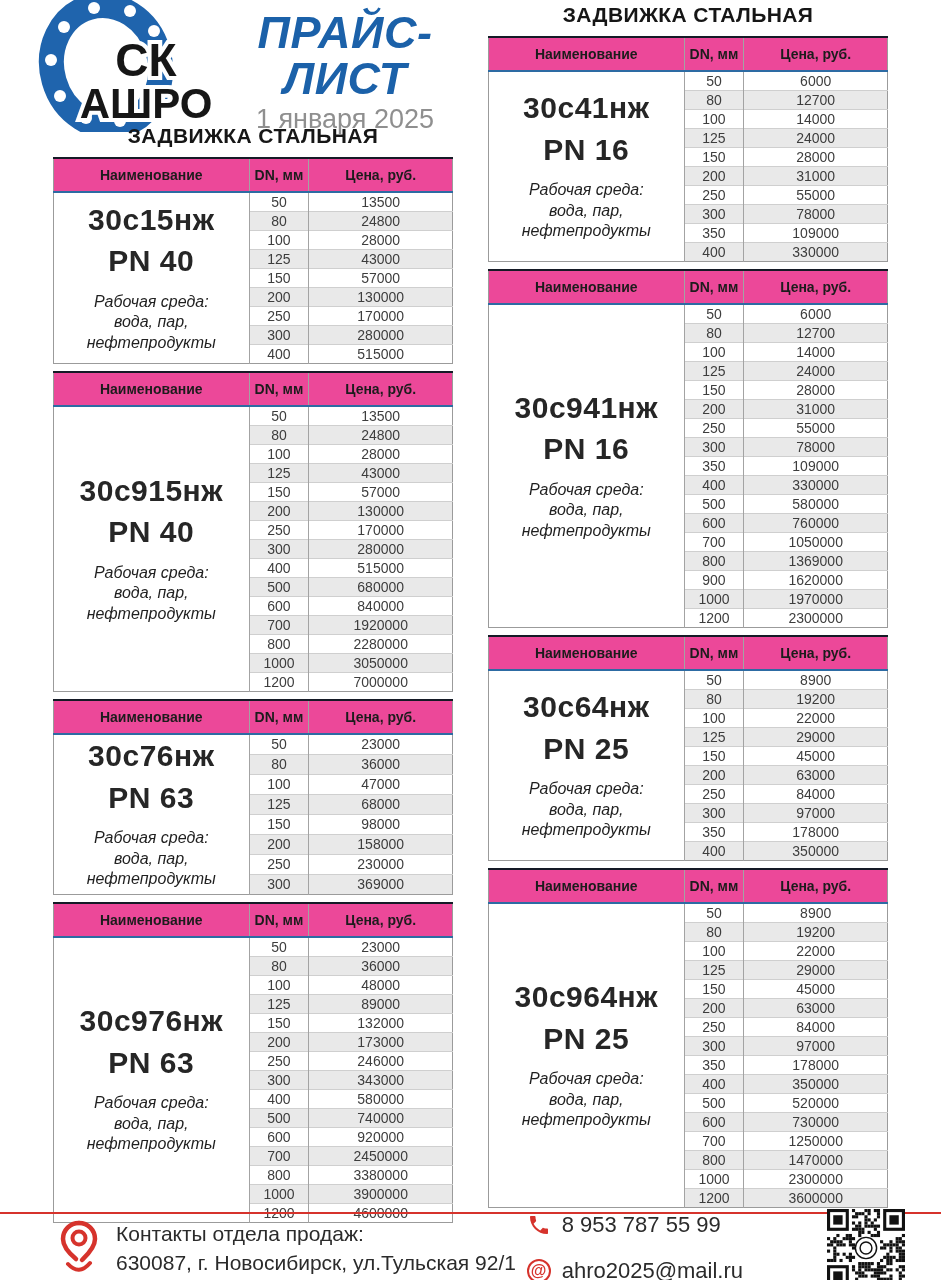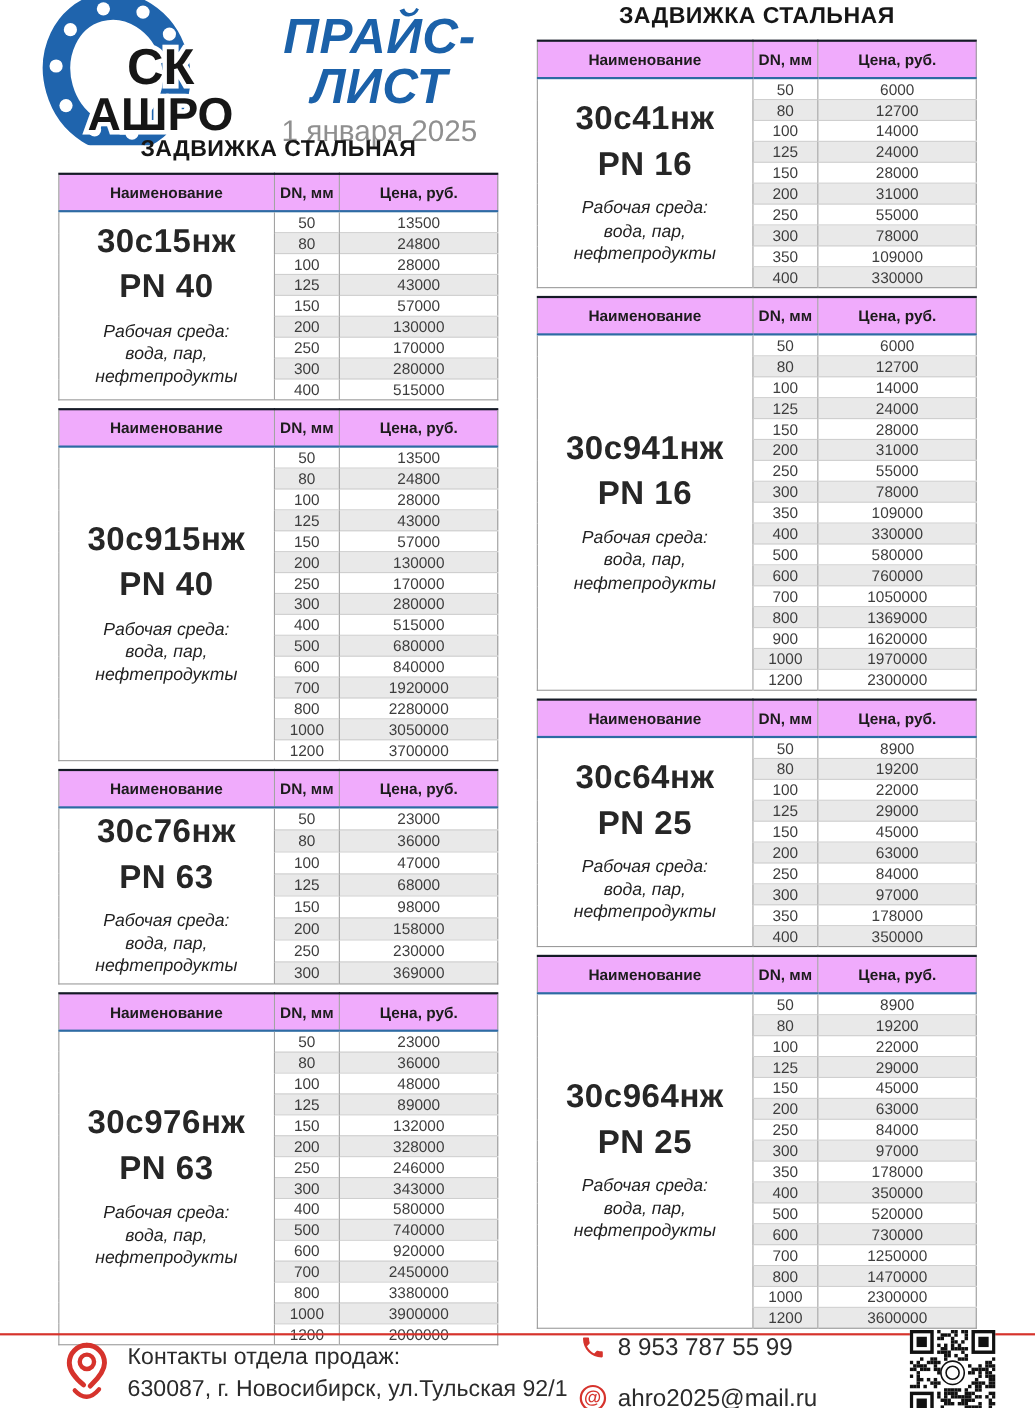--- a/index.html
+++ b/index.html
@@ -17,21 +17,21 @@
   .columns{position:absolute;top:0;left:0;width:100%;display:flex;justify-content:center;gap:35px;}
   .col{width:400px;}
   .section-title{text-align:center;font-size:21px;font-weight:700;color:#161616;
                  letter-spacing:.4px;margin:0 0 9px 0;}
   .col-left .section-title{margin-top:124px;}
   .col-right .section-title{margin-top:3px;}
 
   
   table.ptable{width:400px;border-collapse:collapse;margin-bottom:7px;
                border:1px solid #9b9b9b;border-top:2px solid #151a26;}
-  .ptable th{background:#f0abfc;border-bottom:2px solid #2d6ba3;font-size:14px;font-weight:700;
+  .ptable th{background:#ec4899;border-bottom:2px solid #2d6ba3;font-size:14px;font-weight:700;
              color:#1c1c1c;padding:8px 4px;text-align:center;}
   .ptable td{font-size:14px;color:#3d3d3d;text-align:center;height:18px;padding:0 8px;
              border-top:1px solid #cfcfcf;}
   .ptable tbody tr:first-child td{border-top:none;}
   .ptable .c-dn{width:15%;border-left:1px solid #a3a3a3;}
   .ptable .c-price{width:36%;border-left:1px solid #a3a3a3;}
   .ptable tbody tr:nth-child(even) td{background:#e9e9e9;}
   .ptable td.name-cell{background:#fff !important;vertical-align:middle;padding:4px 8px;}
   .pname,.ppn{font-size:30px;font-weight:700;color:#262626;letter-spacing:.5px;line-height:1.12;}
   .ppn{margin-top:8px;}
@@ -203,21 +203,21 @@
               <tr>
                 <td class="c-dn">800</td>
              <td class="c-price">2280000</td>
               </tr>
               <tr>
                 <td class="c-dn">1000</td>
              <td class="c-price">3050000</td>
               </tr>
               <tr>
                 <td class="c-dn">1200</td>
-             <td class="c-price">3700000</td>
+             <td class="c-price">7000000</td>
               </tr>
             </tbody>
           </table>
           <table class="ptable">
             <thead>
               <tr>
     <th class="c-name">Наименование</th>
     <th class="c-dn">DN, мм</th>
     <th class="c-price">Цена, руб.</th>
   </tr>
@@ -291,21 +291,21 @@
               <tr>
                 <td class="c-dn">125</td>
              <td class="c-price">89000</td>
               </tr>
               <tr>
                 <td class="c-dn">150</td>
              <td class="c-price">132000</td>
               </tr>
               <tr>
                 <td class="c-dn">200</td>
-             <td class="c-price">328000</td>
+             <td class="c-price">173000</td>
               </tr>
               <tr>
                 <td class="c-dn">250</td>
              <td class="c-price">246000</td>
               </tr>
               <tr>
                 <td class="c-dn">300</td>
              <td class="c-price">343000</td>
               </tr>
               <tr>
@@ -327,21 +327,21 @@
               <tr>
                 <td class="c-dn">800</td>
              <td class="c-price">3380000</td>
               </tr>
               <tr>
                 <td class="c-dn">1000</td>
              <td class="c-price">3900000</td>
               </tr>
               <tr>
                 <td class="c-dn">1200</td>
-             <td class="c-price">2000000</td>
+             <td class="c-price">4600000</td>
               </tr>
             </tbody>
           </table>
         </div>
     </div>
     <div class="col col-right">
       <h2 class="section-title">ЗАДВИЖКА СТАЛЬНАЯ</h2>
       <div id="right-tables">
           <table class="ptable">
             <thead>

